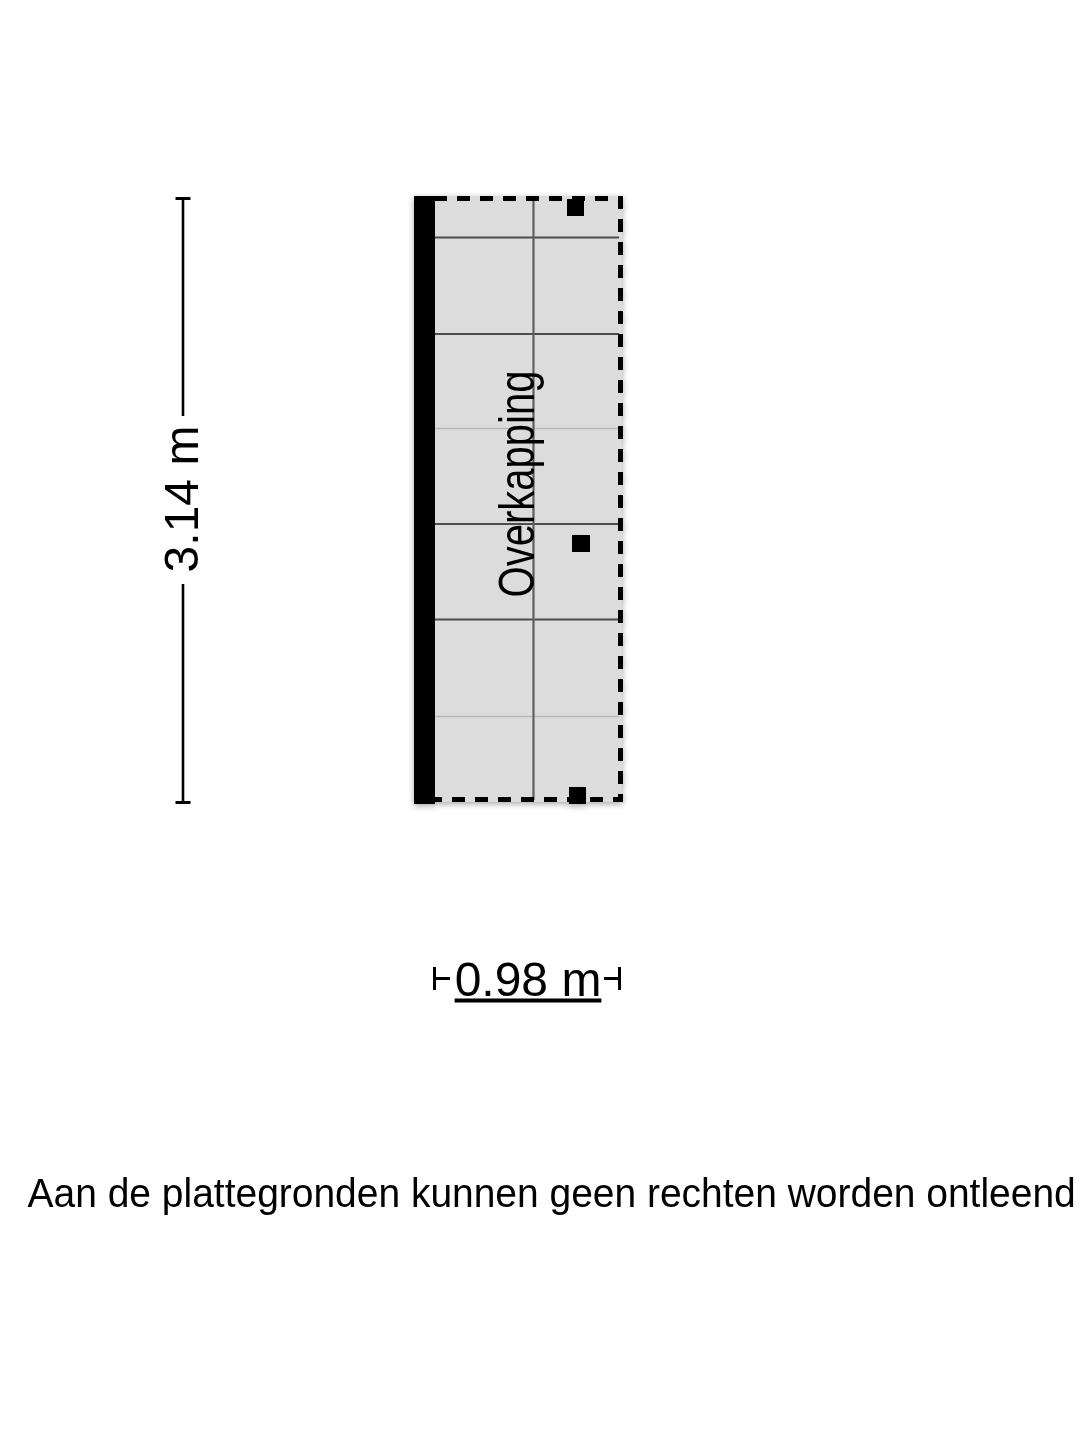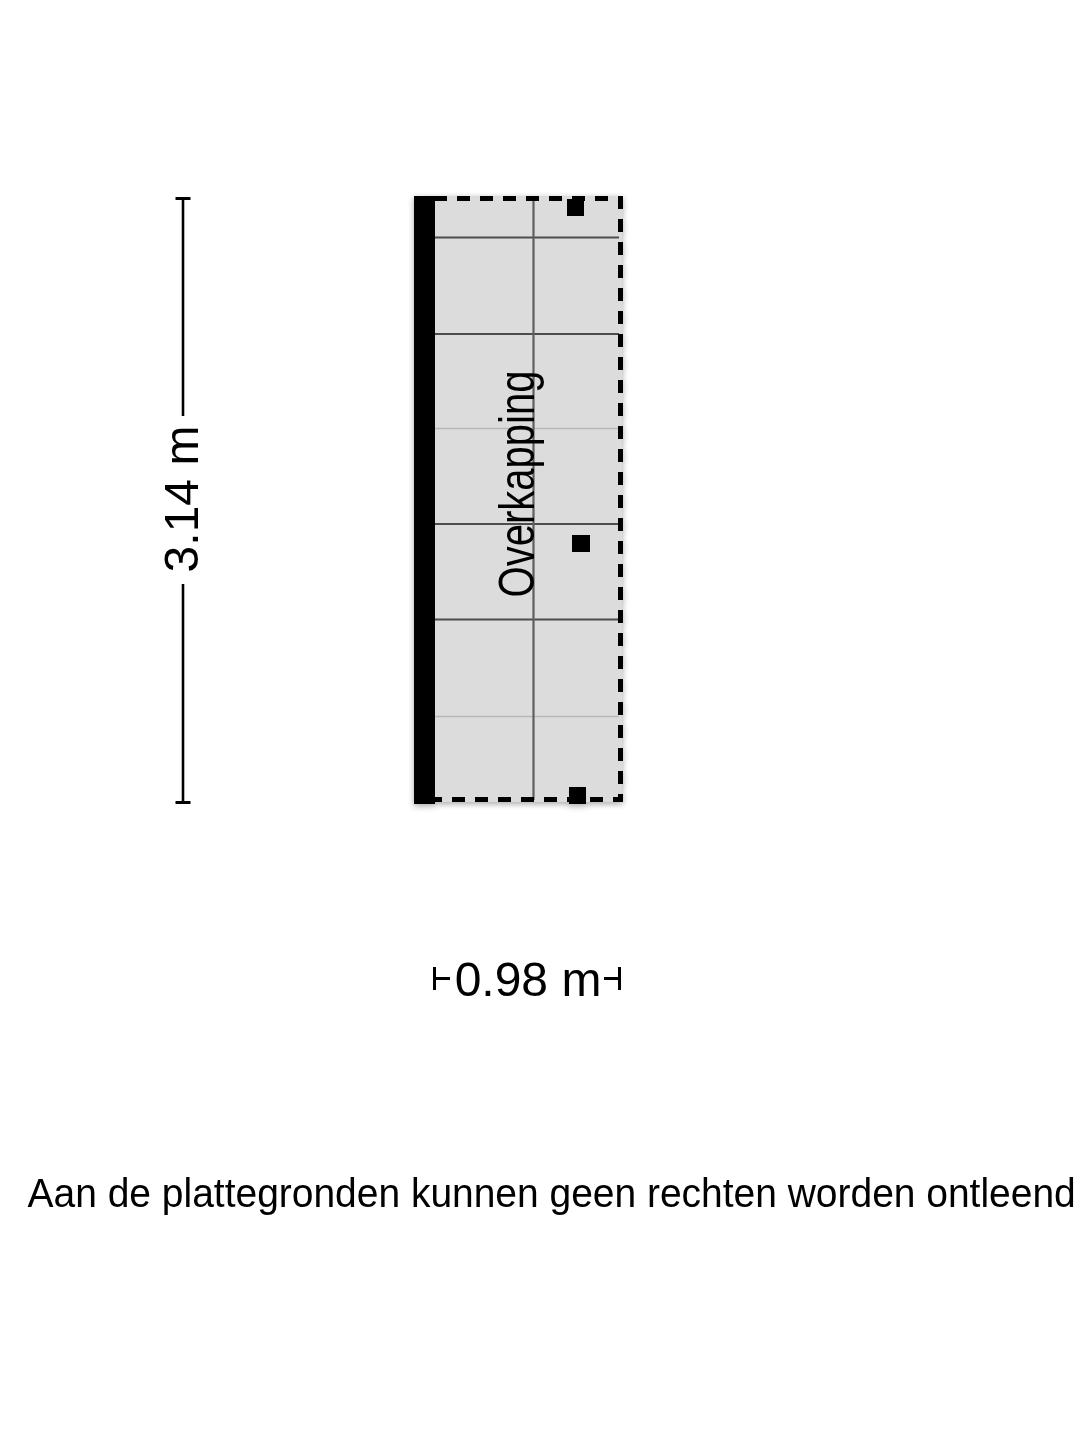--- a/index.html
+++ b/index.html
@@ -42,20 +42,21 @@
     top: 499px;
     font-size: 48px;
     transform: translate(-50%, -50%) rotate(-90deg);
     transform-origin: center center;
   }
   .dim-h-label {
     left: 528px;
     top: 979px;
     font-size: 48px;
     transform: translate(-50%, -50%);
+    text-decoration: underline;
   }
   .footer {
     position: absolute;
     left: 0;
     top: 1172px;
     width: 960px;
     text-align: center;
     font-size: 41px;
     line-height: 43px;
   }

